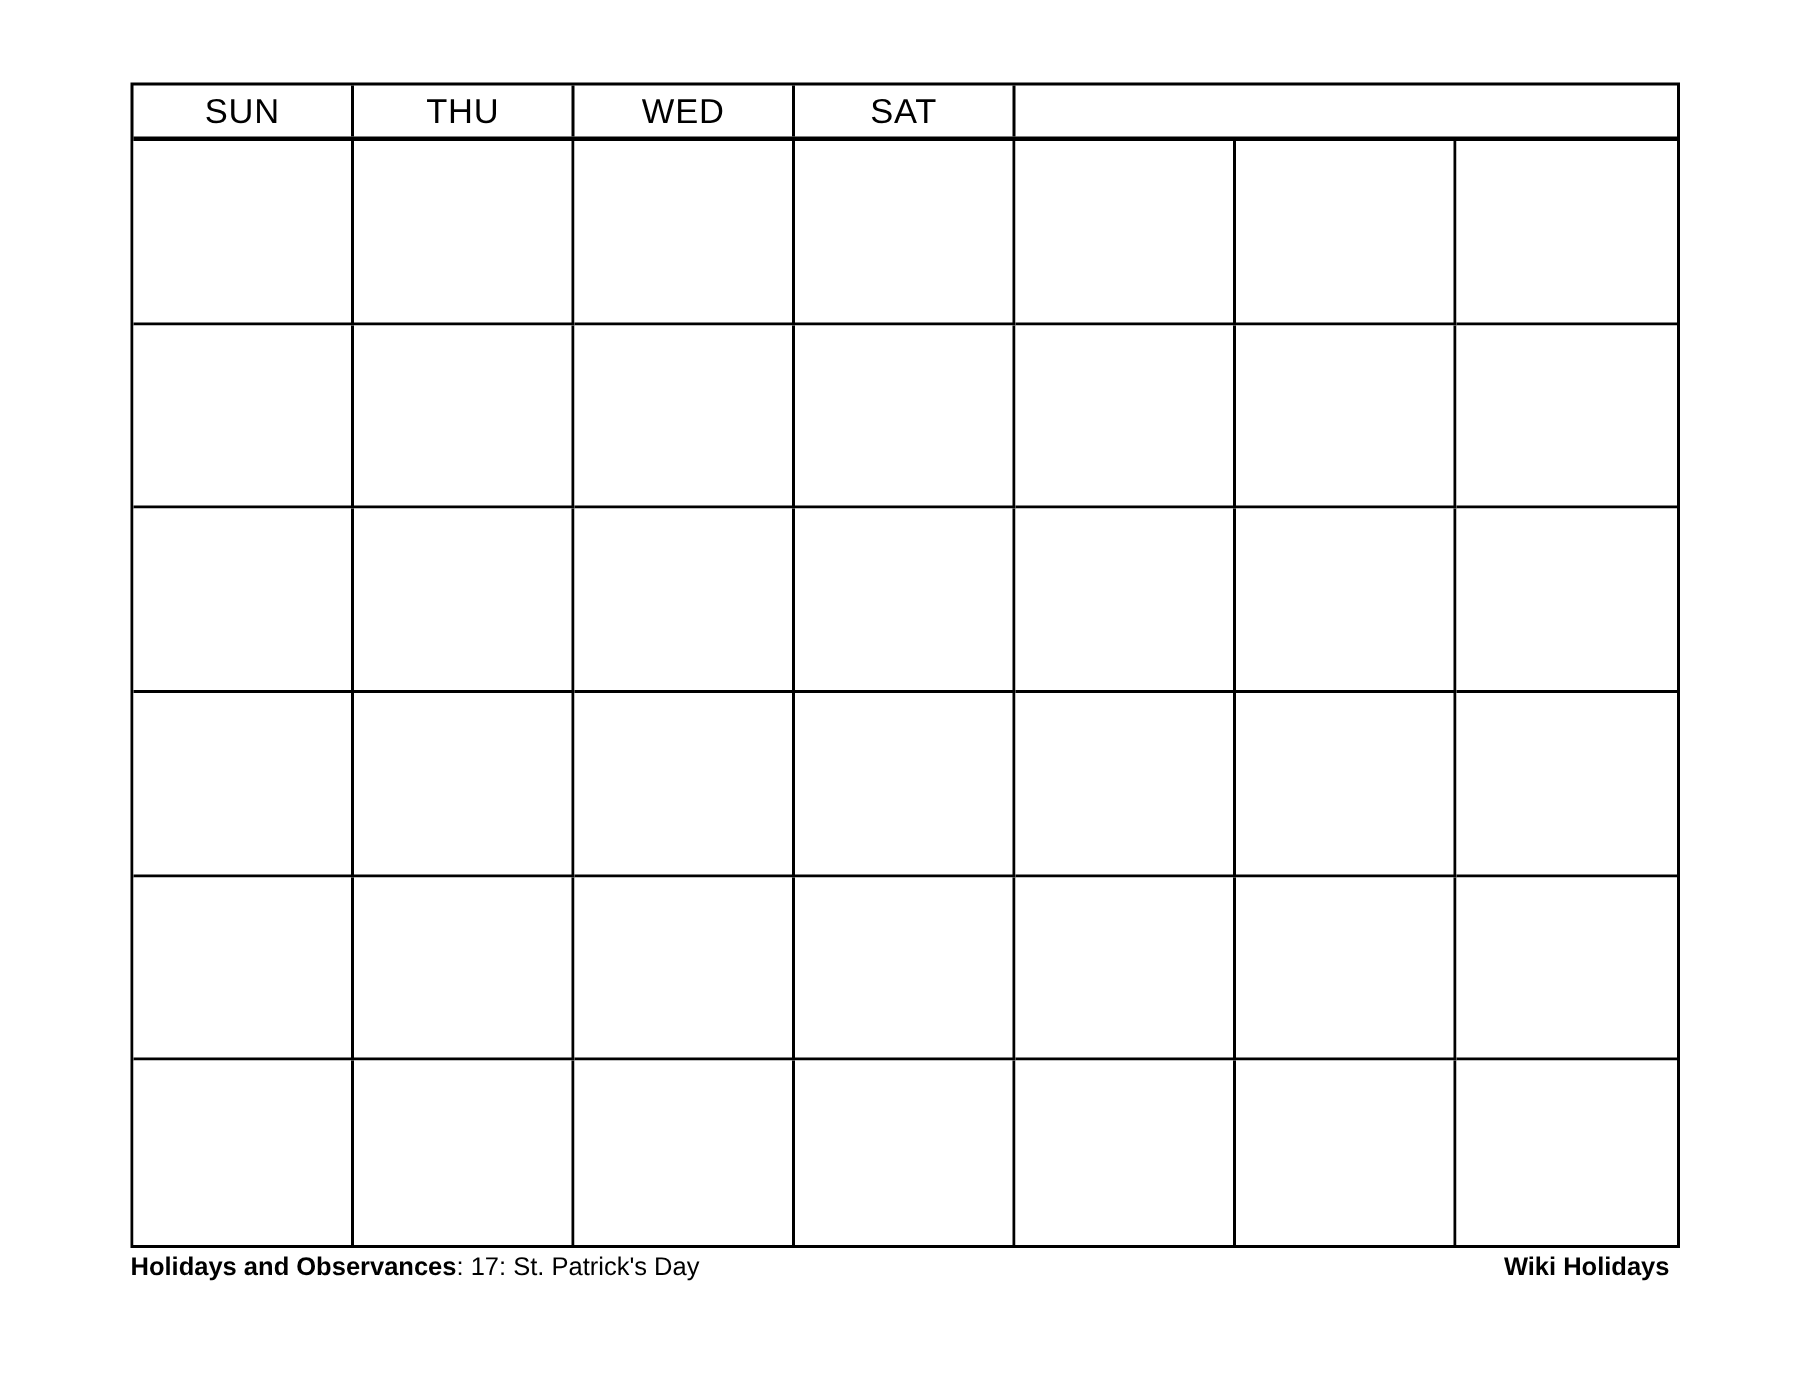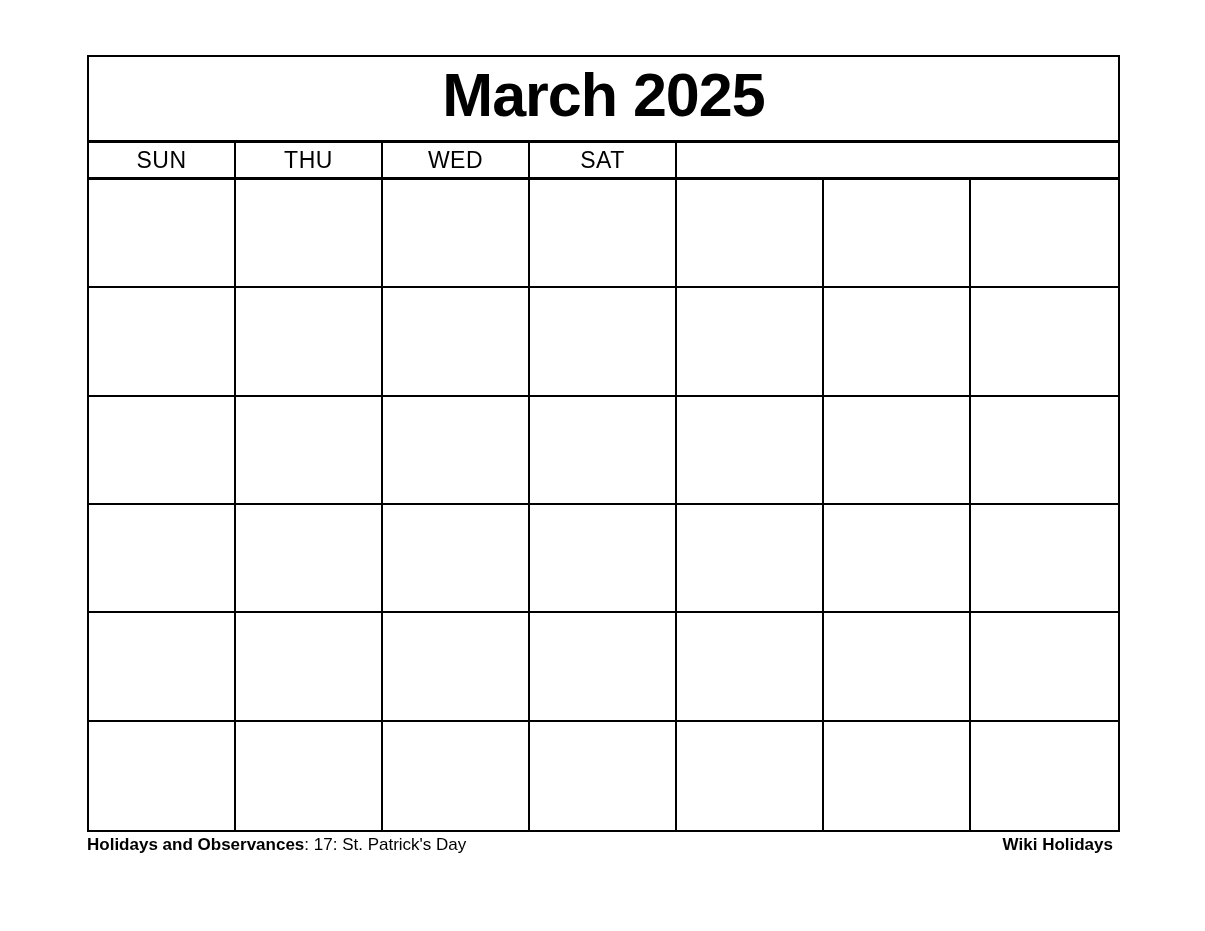--- a/index.html
+++ b/index.html
@@ -84,23 +84,20 @@
   }
   .footer .bold { font-weight: bold; }
 </style>
 </head>
 <body>
 
 <div class="page">
 
   <div class="calendar">
 
-    <div class="title-row">
-      <div class="title">March 2025</div>
-    </div>
 
     <div class="weekday-row">
         <div class="weekday-cell">SUN</div>
         <div class="weekday-cell">THU</div>
         <div class="weekday-cell">WED</div>
         <div class="weekday-cell">SAT</div>
       </div>
 
     <div class="day-grid">
         <div class="day-cell"></div>

